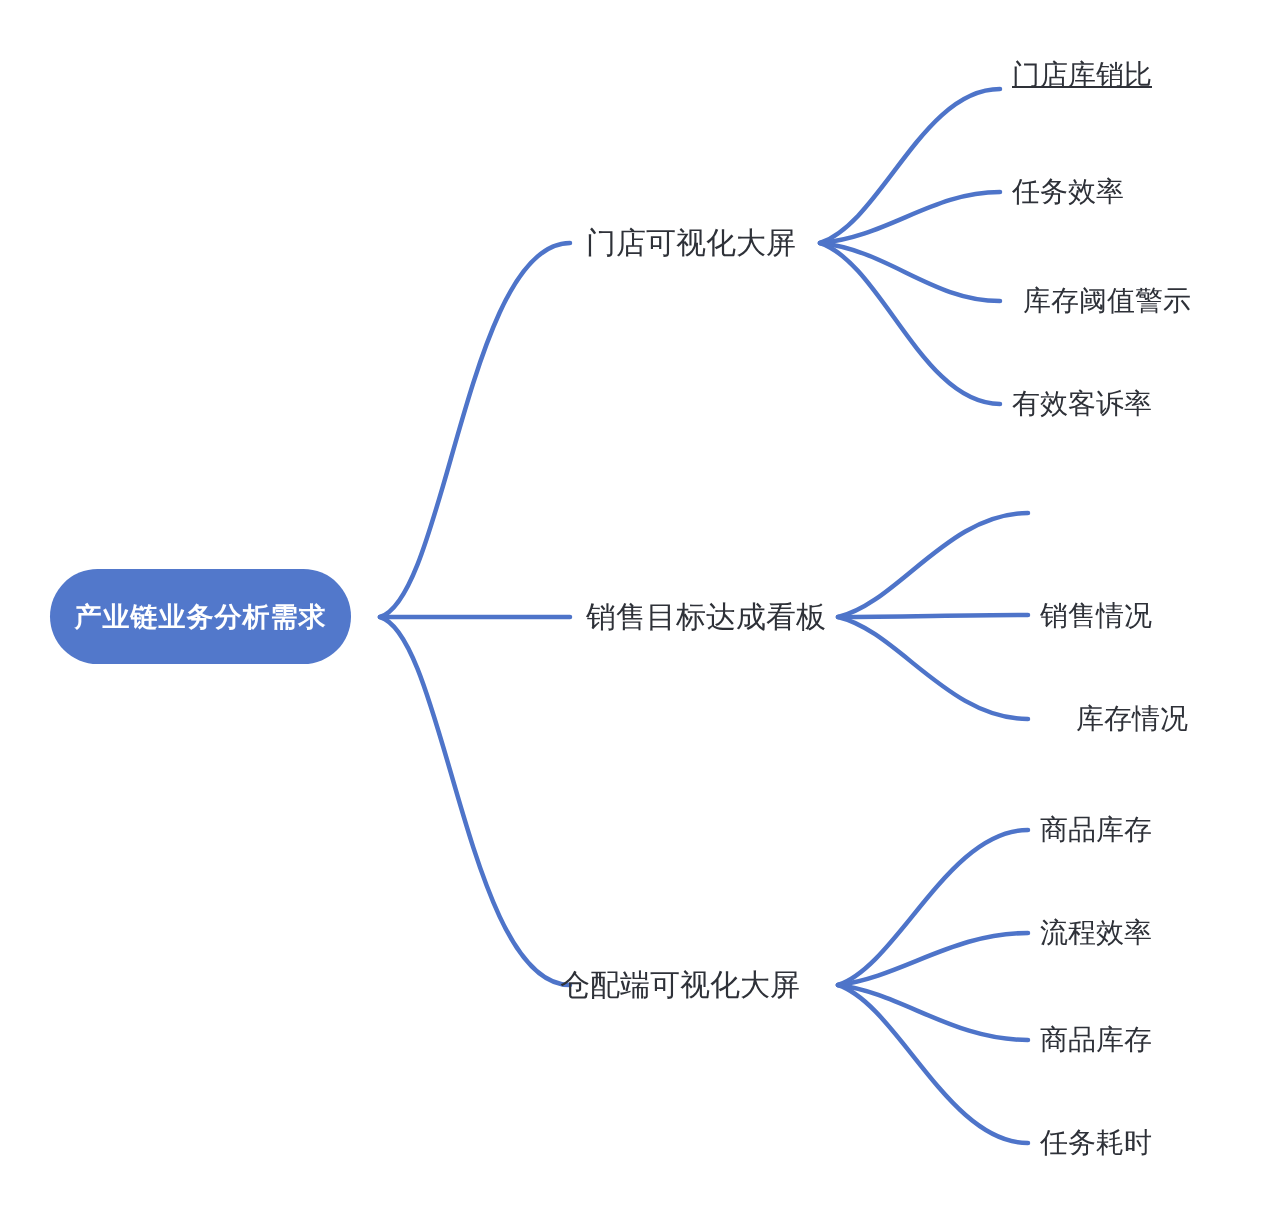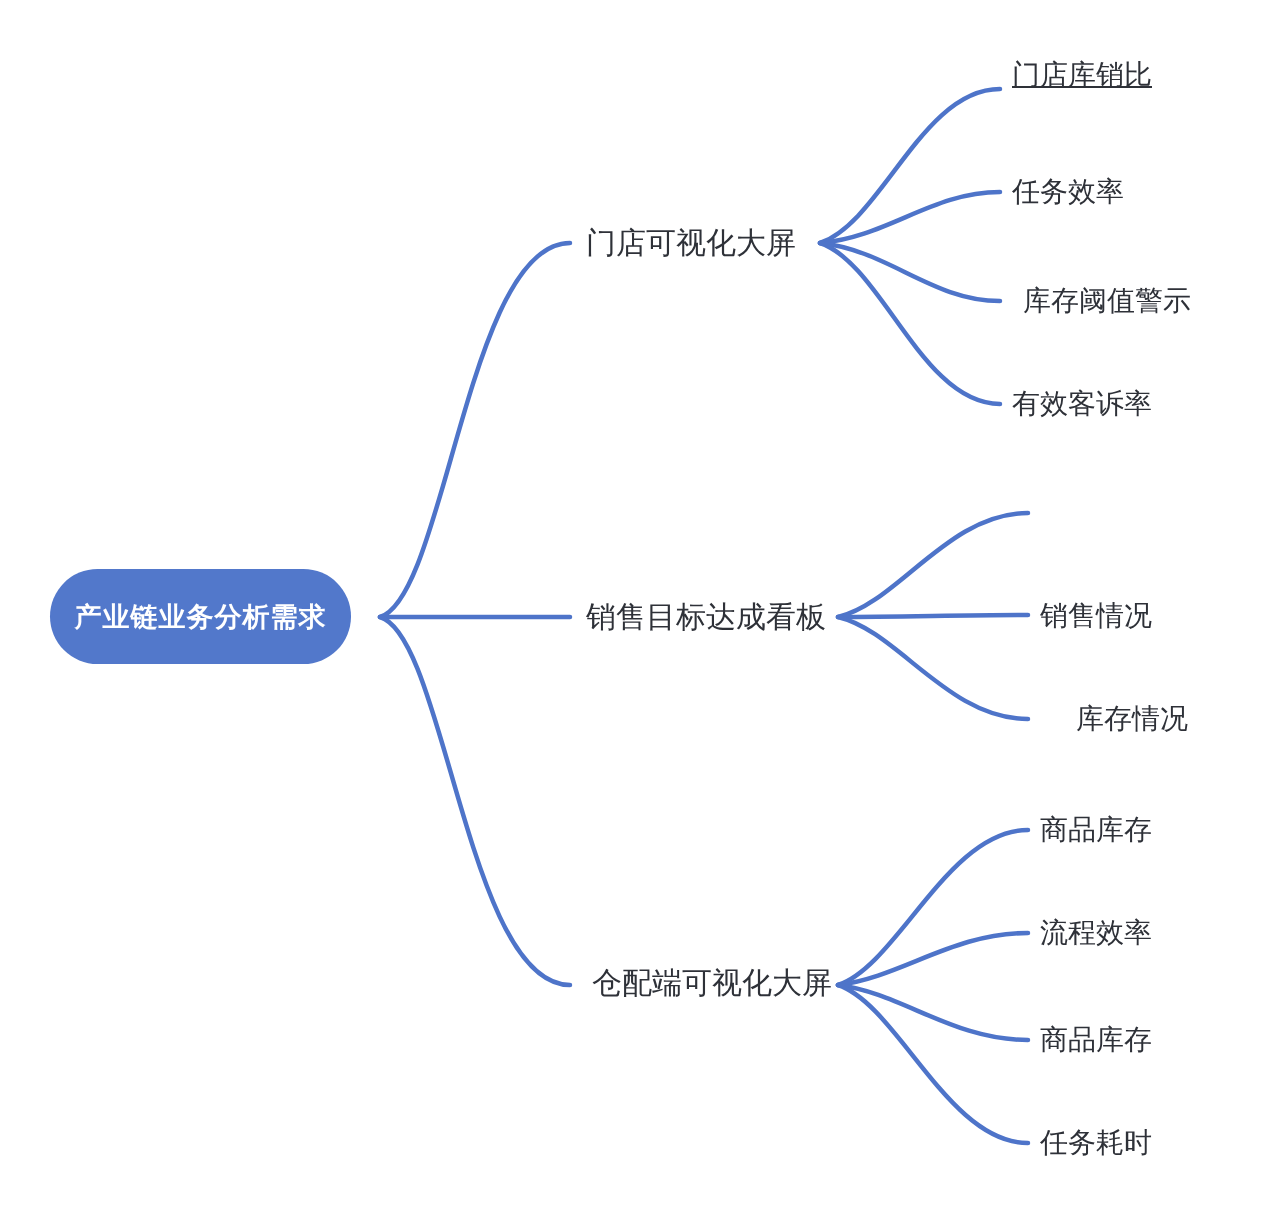--- a/index.html
+++ b/index.html
@@ -91,21 +91,21 @@
     <path d="M 838 985 C 902 993, 952 1040, 1028 1040"></path>
     <path d="M 838 985 C 898 1005, 948 1143, 1028 1143"></path>
   </svg>
 
   <div class="root-node">
     <span>产业链业务分析需求</span>
   </div>
 
   <div class="branch-node" style="left:586px;top:594px;">销售目标达成看板</div>
   <div class="branch-node" style="left:586px;top:220px;">门店可视化大屏</div>
-  <div class="branch-node" style="left:592px;top:962px;font-family:Liberation Mono, monospace;">仓配端可视化大屏</div>
+  <div class="branch-node" style="left:560px;top:962px;">仓配端可视化大屏</div>
 
   <div class="leaf-node" style="left:1012px;top:55px;text-decoration:underline;">门店库销比</div>
   <div class="leaf-node" style="left:1012px;top:172px;">任务效率</div>
   <div class="leaf-node" style="left:1012px;top:281px;margin-left:11px;">库存阈值警示</div>
   <div class="leaf-node" style="left:1012px;top:384px;">有效客诉率</div>
 
   <div class="leaf-node" style="left:1040px;top:596px;">销售情况</div>
   <div class="leaf-node" style="left:1040px;top:699px;margin-left:36px;">库存情况</div>
 
   <div class="leaf-node" style="left:1040px;top:810px;">商品库存</div>

